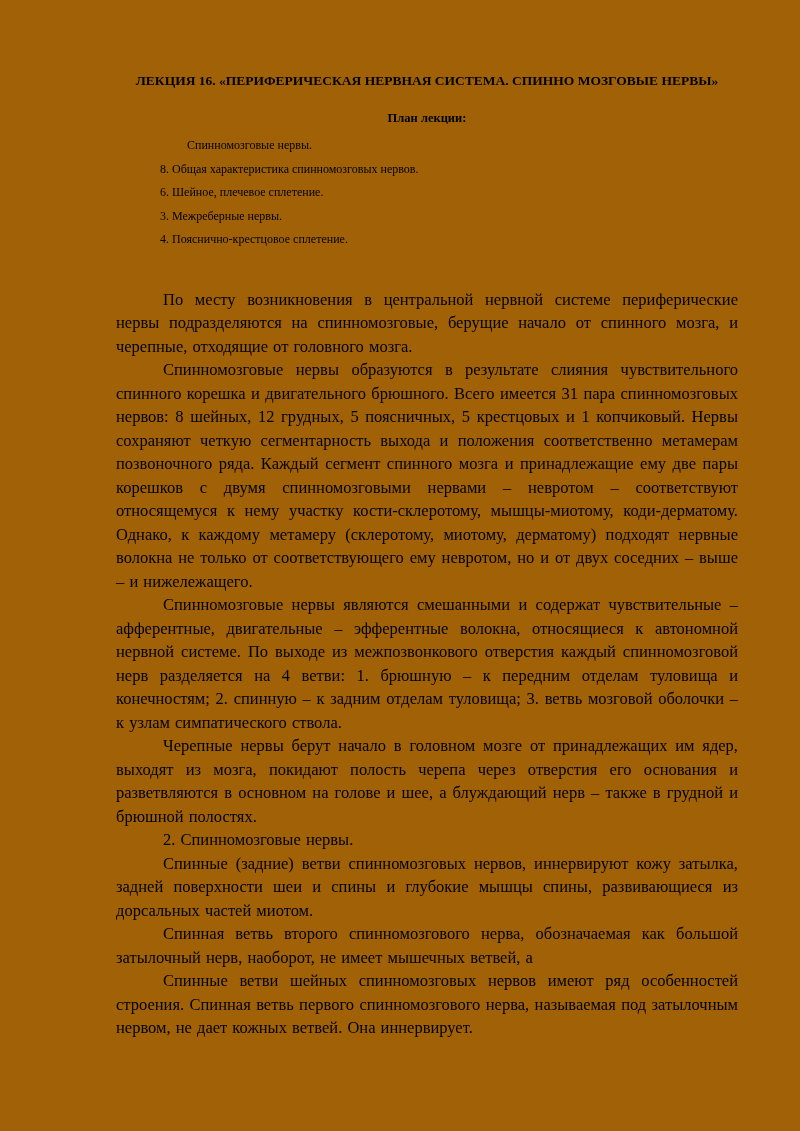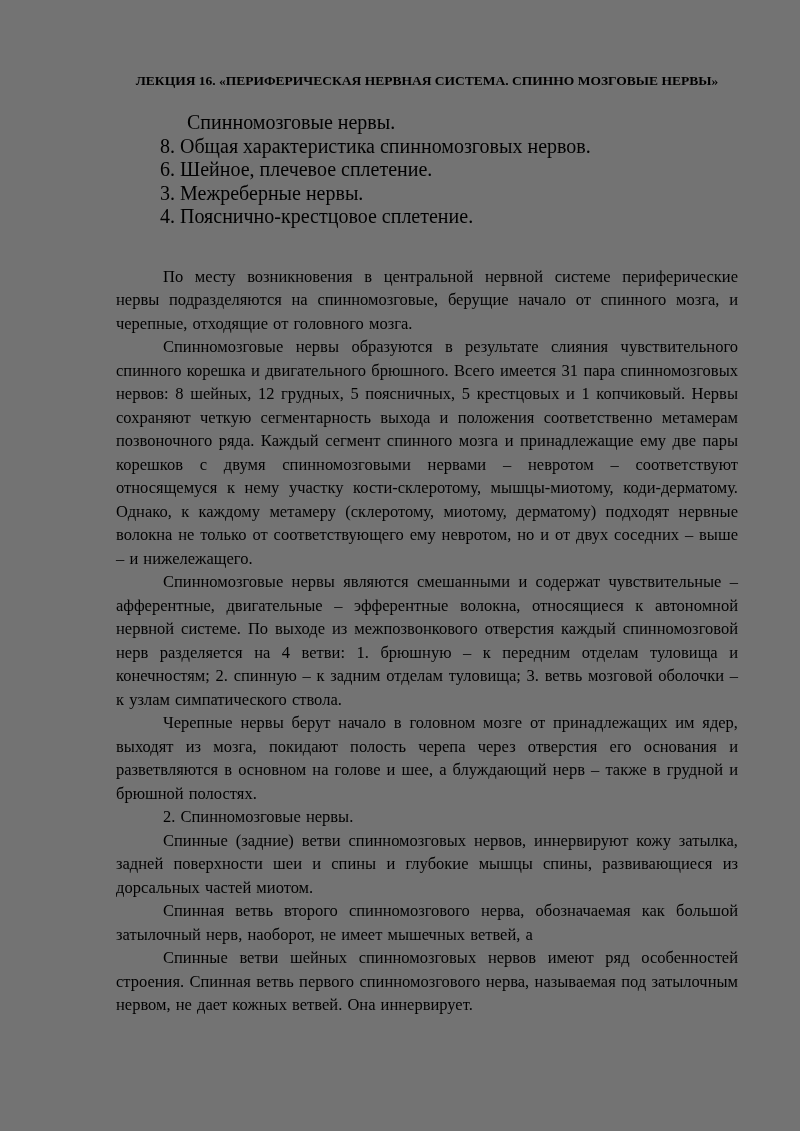--- a/index.html
+++ b/index.html
@@ -9,21 +9,21 @@
   }
   body {
     width: 800px;
     height: 1131px;
     overflow: hidden;
   }
   .page {
     box-sizing: border-box;
     width: 800px;
     min-height: 1131px;
-    background: #737373;
+    background: #a16207;
     color: #000000;
     padding: 72px 59px 46px 113px;
     font-family: "Liberation Serif", serif;
   }
   .title {
     font-size: 13.5px;
     font-weight: bold;
     text-align: center;
     margin: 0 0 22px 0;
     line-height: 17px;
@@ -34,21 +34,21 @@
     text-align: center;
     margin: 0 0 8px 0;
     line-height: 15px;
   }
   .plan-list {
     margin: 0 0 36px 0;
   }
   .plan-item {
     margin: 0;
     padding-left: 47px;
-    font-size: 20px;
+    font-size: 12px;
     line-height: 23.5px;
   }
   .plan-item.first {
     padding-left: 74px;
   }
   .body-text {
     margin: 3px;
   }
   .para {
     margin: 0;
@@ -59,20 +59,21 @@
     word-spacing: 1px;
   }
 </style>
 </head>
 <body>
 
 <div class="page">
 
   <h1 class="title">ЛЕКЦИЯ 16. «ПЕРИФЕРИЧЕСКАЯ НЕРВНАЯ СИСТЕМА. СПИННО МОЗГОВЫЕ НЕРВЫ»</h1>
 
+  <h2 class="plan-heading">План лекции:</h2>
 
   <div class="plan-list">
     <p class="plan-item first">Спинномозговые нервы.</p>
     <p class="plan-item">8. Общая характеристика спинномозговых нервов.</p>
     <p class="plan-item">6. Шейное, плечевое сплетение.</p>
     <p class="plan-item">3. Межреберные нервы.</p>
     <p class="plan-item">4. Пояснично-крестцовое сплетение.</p>
   </div>
 
   <div class="body-text">

